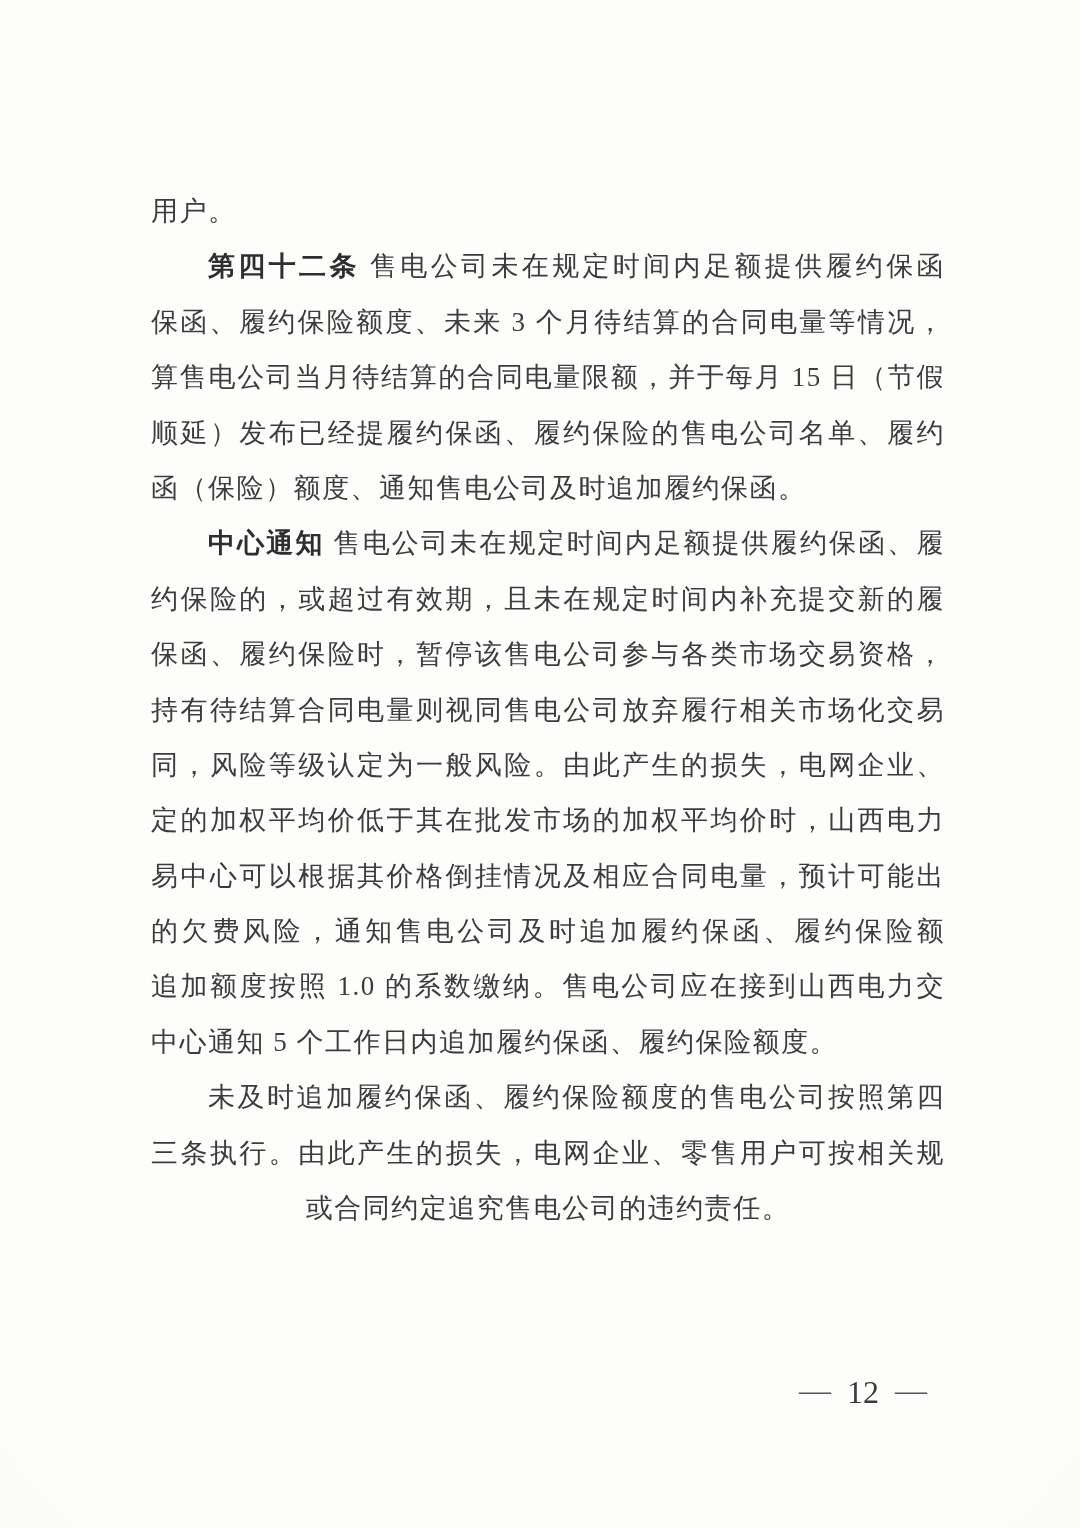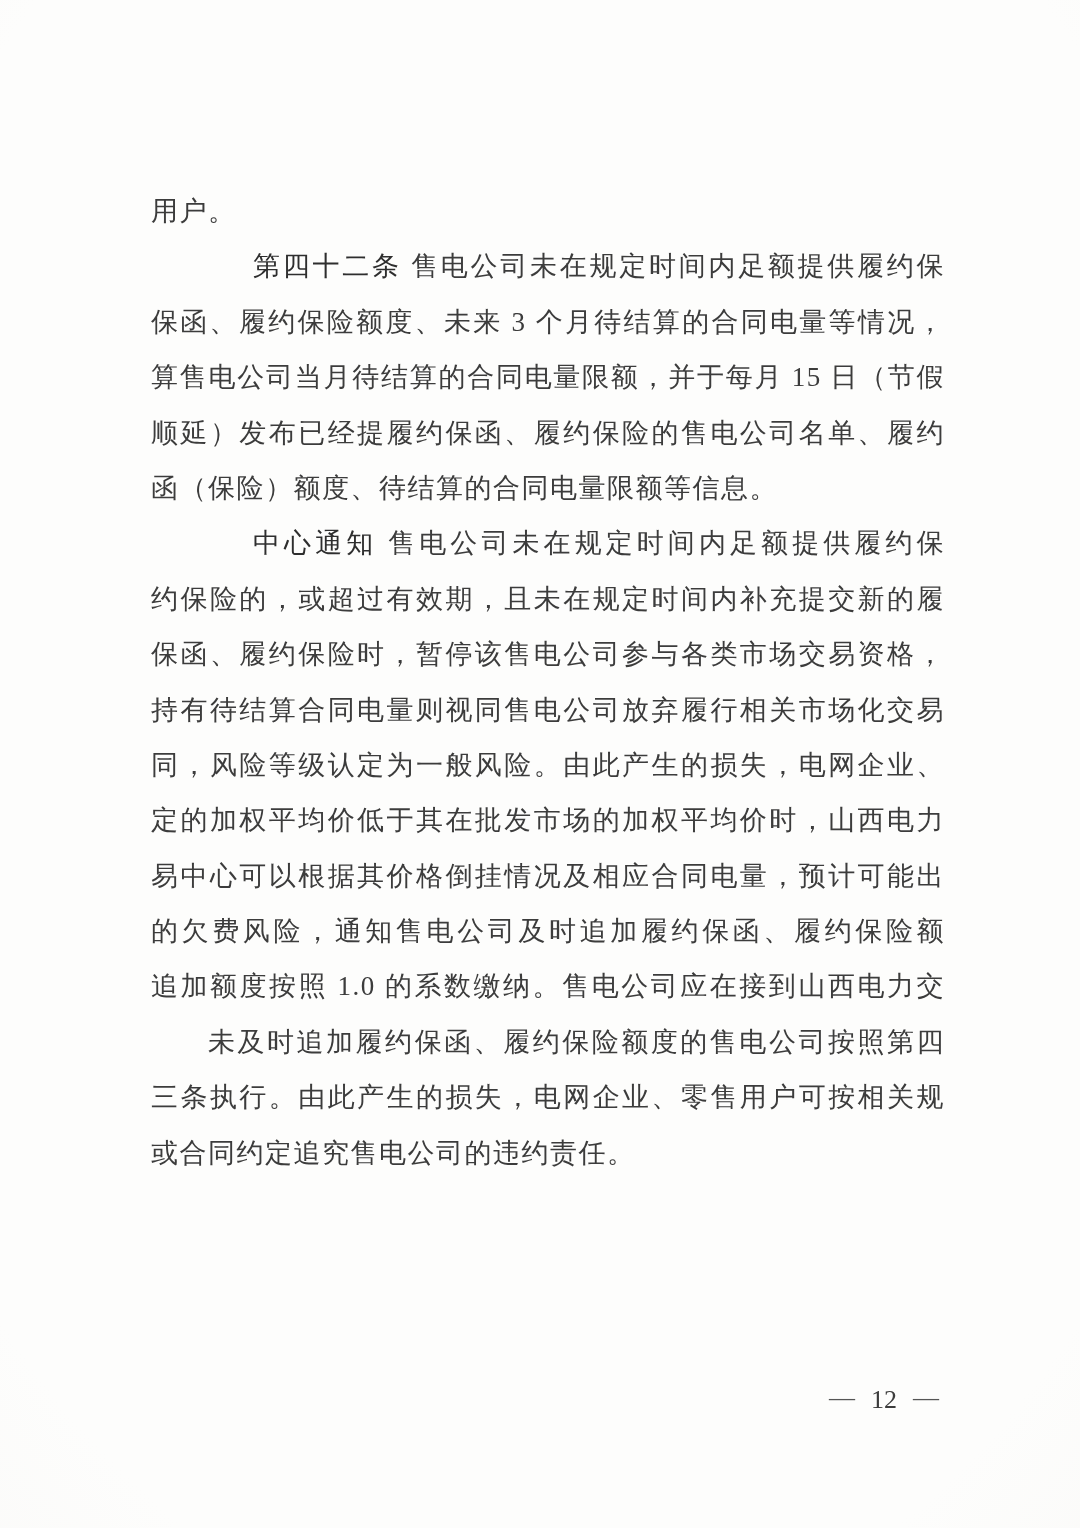--- a/index.html
+++ b/index.html
@@ -38,31 +38,30 @@
     overflow: hidden;
   }
   .line.para-end {
     text-align: left;
     text-align-last: auto;
   }
   .line.indent {
     text-indent: 57px;
   }
   .lead {
-    font-weight: 400;
+    font-weight: 700;
     color: #2e2e2e;
-    margin-left: 45px;
   }
   .footer {
     position: absolute;
     top: 1372px;
-    right: 141px;
+    right: 153px;
     height: 40px;
-    line-height: 56px;
-    font-size: 26px;
+    line-height: 40px;
+    font-size: 32px;
     color: #4a4a4a;
     letter-spacing: 0;
     white-space: nowrap;
   }
   .footer .dash {
     color: #555;
     position: relative;
     top: -2px;
   }
   .footer .pagenum {
@@ -76,37 +75,38 @@
 <div class="page">
   <div class="content" id="content">
       <div class="paragraph">
         <div class="line para-end" style="color: rgb(60, 60, 60);">用户。</div>
       </div>
       <div class="paragraph">
         <div class="line indent" style="color: rgb(60, 60, 60);"><span class="lead" style="color: rgb(46, 46, 46);">第四十二条</span><span> 售电公司未在规定时间内足额提供履约保函</span></div>
         <div class="line" style="color: rgb(60, 60, 60);">保函、履约保险额度、未来 3 个月待结算的合同电量等情况，计</div>
         <div class="line" style="color: rgb(60, 60, 60);">算售电公司当月待结算的合同电量限额，并于每月 15 日（节假日</div>
         <div class="line" style="color: rgb(60, 60, 60);">顺延）发布已经提履约保函、履约保险的售电公司名单、履约保</div>
-        <div class="line para-end" style="color: rgb(60, 60, 60);">函（保险）额度、待结算的合同电量限额等信息。</div>
+        <div class="line para-end" style="color: rgb(60, 60, 60);">函（保险）额度、通知售电公司及时追加履约保函。</div>
       </div>
       <div class="paragraph">
         <div class="line indent" style="color: rgb(60, 60, 60);"><span class="lead" style="color: rgb(46, 46, 46);">中心通知</span><span> 售电公司未在规定时间内足额提供履约保函、履</span></div>
         <div class="line" style="color: rgb(60, 60, 60);">约保险的，或超过有效期，且未在规定时间内补充提交新的履约</div>
         <div class="line" style="color: rgb(60, 60, 60);">保函、履约保险时，暂停该售电公司参与各类市场交易资格，若</div>
         <div class="line" style="color: rgb(60, 60, 60);">持有待结算合同电量则视同售电公司放弃履行相关市场化交易合</div>
         <div class="line" style="color: rgb(60, 60, 60);">同，风险等级认定为一般风险。由此产生的损失，电网企业、零</div>
       </div>
       <div class="paragraph">
         <div class="line" style="color: rgb(60, 60, 60);">定的加权平均价低于其在批发市场的加权平均价时，山西电力交</div>
         <div class="line" style="color: rgb(60, 60, 60);">易中心可以根据其价格倒挂情况及相应合同电量，预计可能出现</div>
         <div class="line" style="color: rgb(60, 60, 60);">的欠费风险，通知售电公司及时追加履约保函、履约保险额度，</div>
         <div class="line" style="color: rgb(60, 60, 60);">追加额度按照 1.0 的系数缴纳。售电公司应在接到山西电力交易</div>
+        <div class="line para-end" style="color: rgb(60, 60, 60);">中心通知 5 个工作日内追加履约保函、履约保险额度。</div>
       </div>
       <div class="paragraph">
         <div class="line indent" style="color: rgb(60, 60, 60);">未及时追加履约保函、履约保险额度的售电公司按照第四十</div>
         <div class="line" style="color: rgb(60, 60, 60);">三条执行。由此产生的损失，电网企业、零售用户可按相关规定</div>
-        <div class="line para-end" style="color: rgb(60, 60, 60);">或合同约定追究售电公司的违约责任。</div>
+        <div class="line para-end" style="color: rgb(60, 60, 60); text-align: center;">或合同约定追究售电公司的违约责任。</div>
       </div>
     </div>
   <div class="footer">
     <span class="dash">—</span><span class="pagenum">12</span><span class="dash">—</span>
   </div>
 </div>
 
 </body></html>

